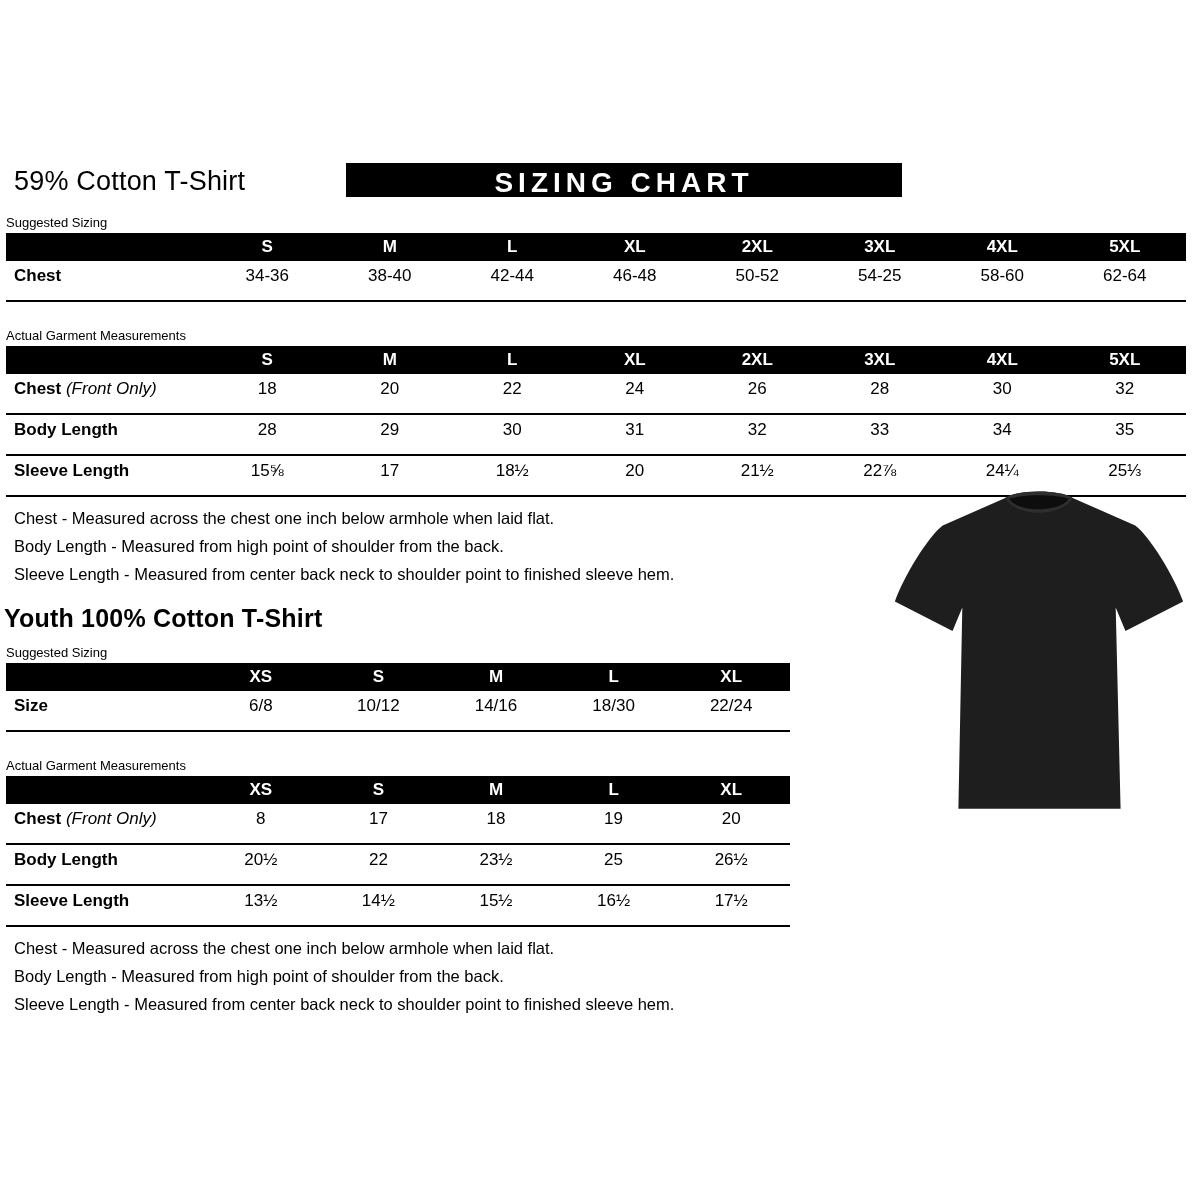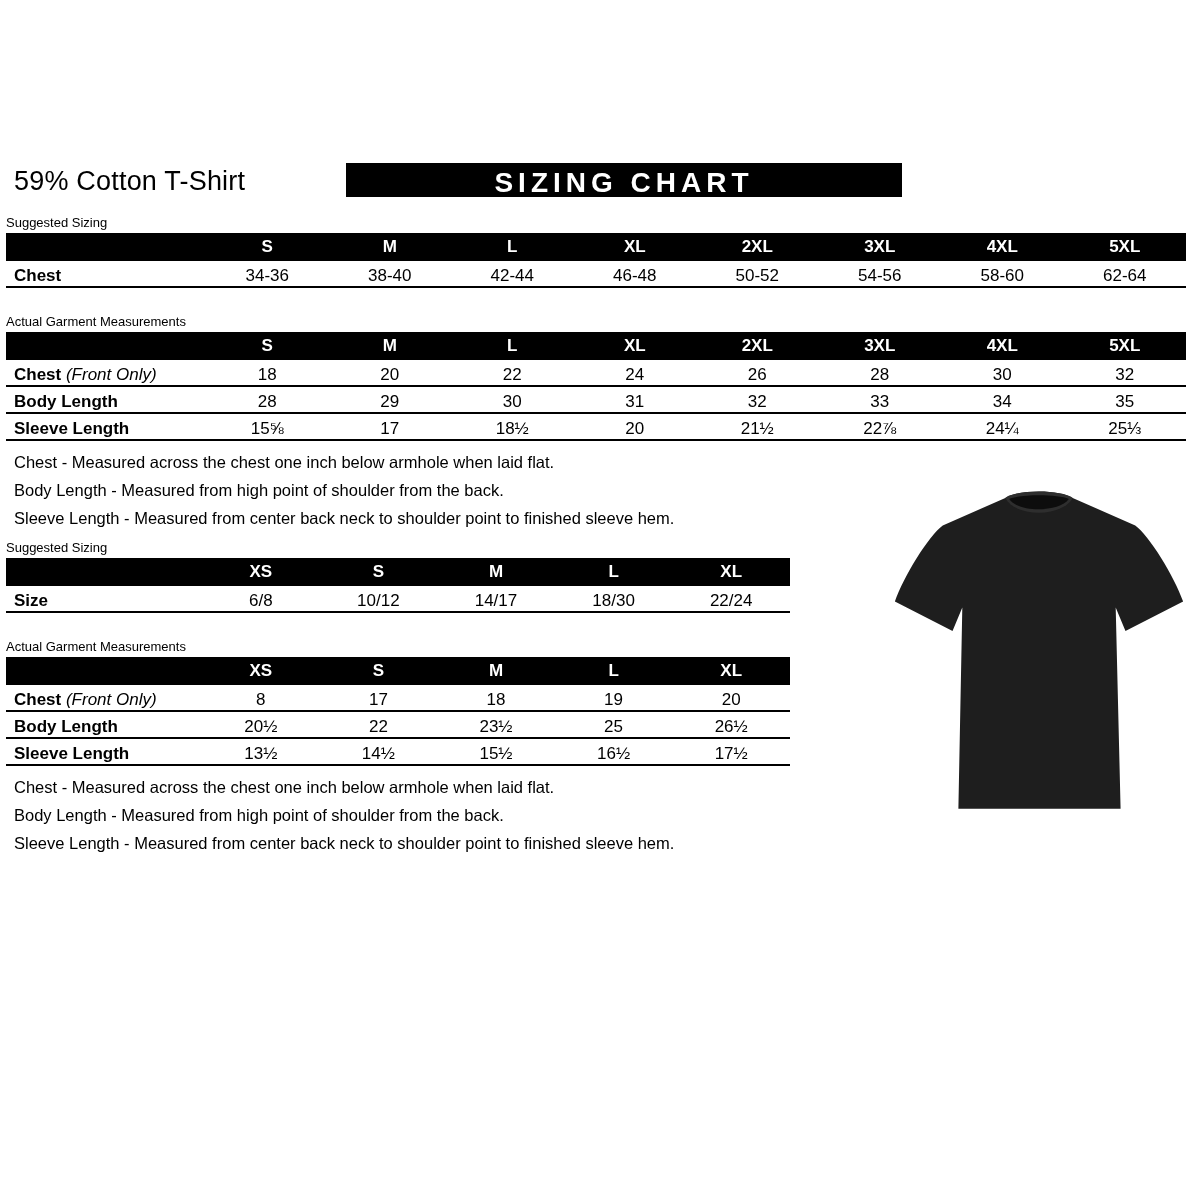--- a/index.html
+++ b/index.html
@@ -14,21 +14,21 @@
     font-size:28px;font-weight:bold;letter-spacing:5px;text-align:center;line-height:39px;
   }
   .section-label{font-size:13px;margin:6px 0 3px 6px;}
   .gap-top{margin-top:26px;}
   table{border-collapse:collapse;margin-left:6px;table-layout:fixed;}
   .t-adult{width:1180px;}
   .t-youth{width:784px;}
   .c-label-adult{width:200px;}
   .c-label-youth{width:196px;}
   th{background:#000;color:#fff;font-size:17px;font-weight:bold;padding:4px 0;text-align:center;}
-  td{font-size:17px;text-align:center;padding:5px 0 0;}
+  td{font-size:17px;text-align:center;padding:5px 0 14px;}
   tbody td{border-bottom:2px solid #000;}
   td.rl{text-align:left;padding-left:8px;font-weight:bold;white-space:nowrap;}
   td.rl .sub{font-weight:400;font-style:italic;}
   .notes{margin:12px 16px 0 14px;}
   .note{font-size:16.5px;margin-bottom:9px;}
   .youth-title{font-size:25px;font-weight:bold;margin:20px 0 0 4px;letter-spacing:0.2px;}
   .shirt{position:absolute;left:890px;top:482px;width:298px;height:333px;}
 </style>
 </head>
 <body>
@@ -61,21 +61,21 @@
       </tr>
     </thead>
     <tbody>
       <tr>
         <td class="rl">Chest</td>
         <td>34-36</td>
         <td>38-40</td>
         <td>42-44</td>
         <td>46-48</td>
         <td>50-52</td>
-        <td>54-56</td>
+        <td>54-25</td>
         <td>58-60</td>
         <td>62-64</td>
       </tr>
     </tbody>
   </table>
 
   <div class="section-label gap-top">Actual Garment Measurements</div>
 
   <table class="t-adult">
     <colgroup>
@@ -131,20 +131,21 @@
       </tr>
     </tbody>
   </table>
 
   <div class="notes">
     <div class="note">Chest - Measured across the chest one inch below armhole when laid flat.</div>
     <div class="note">Body Length - Measured from high point of shoulder from the back.</div>
     <div class="note">Sleeve Length - Measured from center back neck to shoulder point to finished sleeve hem.</div>
   </div>
 
+  <div class="youth-title">Youth 100% Cotton T-Shirt</div>
 
   <div class="section-label" style="margin-top:12px;">Suggested Sizing</div>
 
   <table class="t-youth">
     <colgroup>
         <col class="c-label-youth">
         <col span="5">
       </colgroup>
     <thead>
       <tr>
@@ -154,21 +155,21 @@
         <th>M</th>
         <th>L</th>
         <th>XL</th>
       </tr>
     </thead>
     <tbody>
       <tr>
         <td class="rl">Size</td>
         <td>6/8</td>
         <td>10/12</td>
-        <td>14/17</td>
+        <td>14/16</td>
         <td>18/30</td>
         <td>22/24</td>
       </tr>
     </tbody>
   </table>
 
   <div class="section-label gap-top">Actual Garment Measurements</div>
 
   <table class="t-youth">
     <colgroup>

